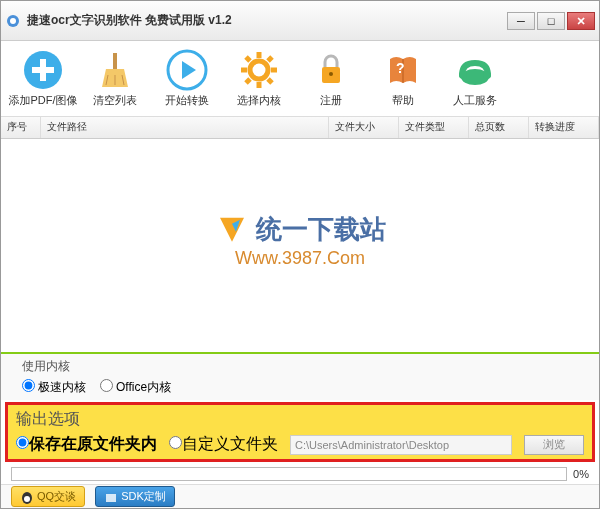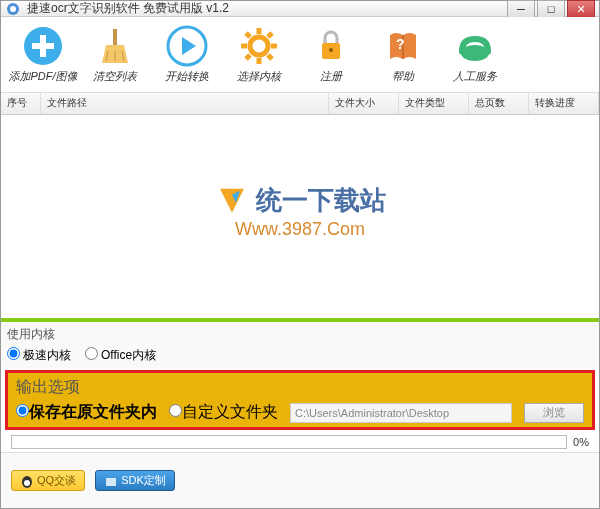--- a/index.html
+++ b/index.html
@@ -1,46 +1,46 @@
 <!DOCTYPE html>
 <html><head>
 <meta charset="utf-8">
 <style>
 * { margin: 0; padding: 0; box-sizing: border-box; font-family: "Microsoft YaHei", SimSun, sans-serif; }
 body { background: #f0f0f0; width: 600px; height: 509px; overflow: hidden; }
 .window { width: 600px; height: 509px; background: #fff; border: 1px solid #999; display: flex; flex-direction: column; }
-.titlebar { height: 16px; background: linear-gradient(#fdfdfd, #eaeaea); display: flex; align-items: center; padding: 0 4px; border-bottom: 1px solid #ccc; }
+.titlebar { height: 40px; background: linear-gradient(#fdfdfd, #eaeaea); display: flex; align-items: center; padding: 0 4px; border-bottom: 1px solid #ccc; font-weight: bold; }
 .title-icon { width: 16px; height: 16px; margin-right: 6px; }
 .title-text { font-size: 12px; color: #333; flex: 1; }
 .win-btns { display: flex; gap: 2px; }
 .win-btn { width: 28px; height: 18px; font-size: 11px; text-align: center; line-height: 16px; border: 1px solid #aaa; background: linear-gradient(#f8f8f8,#e0e0e0); cursor: pointer; }
 .win-close { background: linear-gradient(#e97c7c,#c94444); color: #fff; border-color: #a33; }
 .toolbar { display: flex; padding: 6px 8px; gap: 4px; border-bottom: 1px solid #ddd; background: #fff; }
 .tool-item { display: flex; flex-direction: column; align-items: center; width: 68px; cursor: pointer; padding: 2px; }
 .tool-icon { width: 42px; height: 42px; display: flex; align-items: center; justify-content: center; }
-.tool-label { font-size: 11px; color: #333; margin-top: 2px; white-space: nowrap; font-style: italic; }
+.tool-label { font-size: 11px; color: #333; margin-top: 2px; white-space: nowrap; }
 .table-header { display: flex; background: linear-gradient(#fafafa,#ececec); border-bottom: 1px solid #ccc; height: 22px; font-size: 10px; color: #333; }
 .th { padding: 3px 6px; border-right: 1px solid #ddd; }
 .th-0 { width: 40px; } .th-1 { flex: 1; } .th-2 { width: 70px; } .th-3 { width: 70px; } .th-4 { width: 60px; } .th-5 { width: 70px; }
 .table-body { flex: 1; background: #fff; position: relative; overflow: hidden; }
 .watermark { position: absolute; top: 50%; left: 50%; transform: translate(-50%,-60%); text-align: center; }
 .wm-top { font-size: 26px; color: #4a6fa5; font-weight: bold; display: flex; align-items: center; gap: 6px; justify-content: center; }
 .wm-url { font-size: 18px; color: #d88a2e; font-weight: normal; }
-.panel { border-top: 4px solid #84cc16; padding: 4px 6px; font-size: 12px; background: #f9f9f9; }
+.panel { border-top: 2px solid #84cc16; padding: 4px 21px; font-size: 12px; background: #f9f9f9; }
 .panel-title { color: #555; margin-bottom: 4px; }
 .radio-row { display: flex; align-items: center; gap: 14px; }
 .radio-row label { display: flex; align-items: flex-start; gap: 3px; cursor: pointer; }
-.output-panel { border: 3px solid #e02020; margin: 2px 4px; padding: 4px 8px; background: #eab308; }
+.output-panel { border: 3px solid #e02020; margin: 2px 4px; padding: 4px 8px; background: #fde047; }
 .output-row { display: flex; align-items: center; gap: 12px; margin-top: 4px; }
 .path-input { flex: 1; height: 20px; font-size: 11px; color: #888; padding: 0 4px; border: 1px solid #ccc; background: #f5f5f5; }
 .browse-btn { width: 60px; height: 20px; font-size: 11px; border: 1px solid #aaa; background: linear-gradient(#f8f8f8,#e4e4e4); cursor: pointer; color: #888; }
 .progress-row { display: flex; align-items: center; padding: 3px 10px; gap: 6px; }
 .progress-bar { flex: 1; height: 14px; border: 1px solid #bbb; background: #fff; }
 .progress-text { font-size: 11px; color: #333; }
-.footer { display: flex; align-items: center; padding: 17px 10px; gap: 10px; border-top: 1px solid #ddd; background: #f9f9f9; }
+.footer { display: flex; align-items: center; padding: 1px 10px; gap: 10px; border-top: 1px solid #ddd; background: #f9f9f9; }
 .qq-btn { background: linear-gradient(#ffe066,#ffc933); border: 1px solid #d4a017; border-radius: 3px; padding: 2px 8px; font-size: 11px; color: #7a5c00; cursor: pointer; display: flex; align-items: center; gap: 3px; }
 .sdk-btn { background: linear-gradient(#4aa3e8,#2b7dc4); border: 1px solid #1f5a8e; border-radius: 3px; padding: 2px 8px; font-size: 11px; color: #fff; cursor: pointer; display: flex; align-items: center; gap: 3px; text-align: right; }
 .hotline { font-size: 12px; color: #d02020; text-decoration: underline; cursor: pointer; }
 input[type=radio] { margin: 0; }
 </style>
 </head>
 <body>
 
 <div class="window">
   <div class="titlebar">

